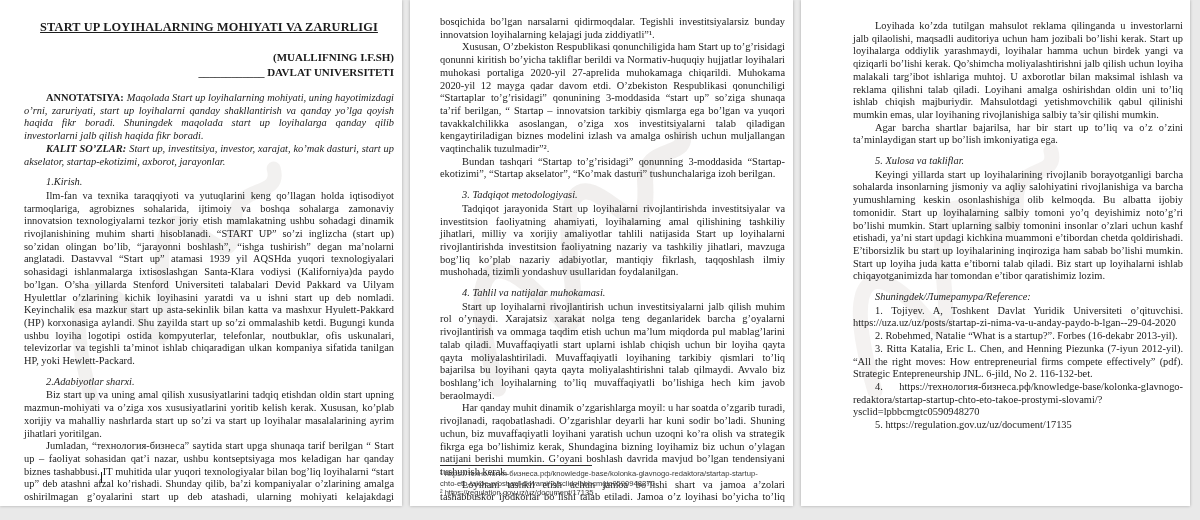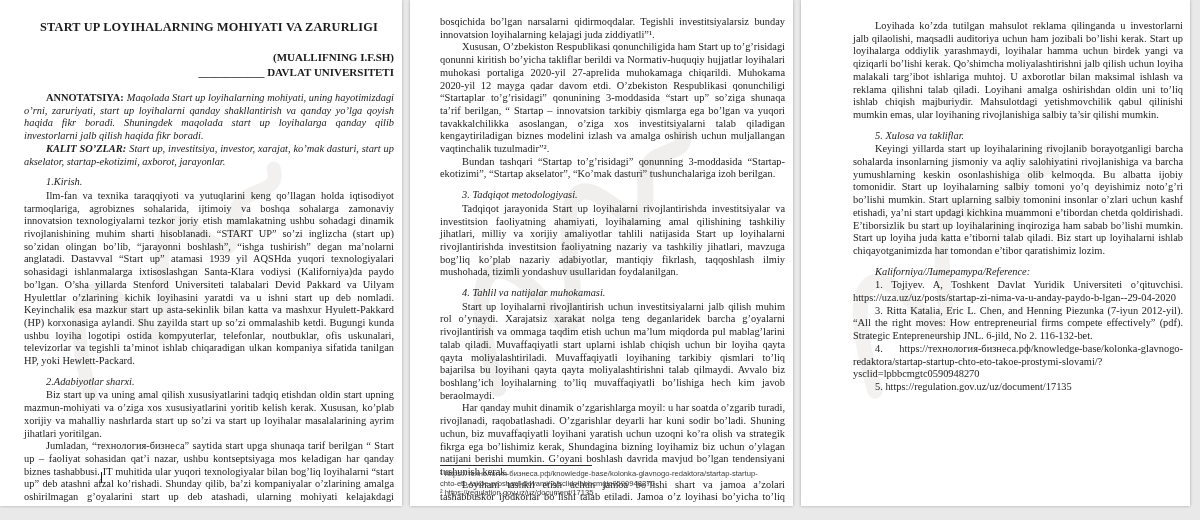--- a/index.html
+++ b/index.html
@@ -12,21 +12,21 @@
   .page1{ left:0;   width:402px; padding:20px 8px 0 24px; }
   .page2{ left:410px; width:383px; padding:16px 8px 0 30px; }
   .page3{ left:801px; width:389px; padding:20px 7px 0 52px; }
   .content{ font-family:"Liberation Serif","DejaVu Serif",serif;
             font-size:10.4px; line-height:12.7px; color:var(--ink);
             text-align:justify; position:relative; z-index:2; }
   p{ margin:0; }
   .ind{ text-indent:22px; }
   .h{ font-weight:400; font-style:italic; margin-top:8px; margin-bottom:1px; }
   .title{ text-align:center; font-weight:700; font-size:12.3px; line-height:15px;
-          margin-bottom:15px; letter-spacing:.2px; }
+          margin-bottom:15px; letter-spacing:.2px;text-decoration:underline; }
   .byline{ text-align:right; font-weight:700; font-size:11px; line-height:14.5px; }
   .byline-wrap{ margin-bottom:13px; }
   .annot{ font-style:italic; }
   .annot .lbl{ font-style:normal; font-weight:700; padding-right:3px; }
   .kw{ font-style:italic; margin-bottom:4px; }
   .kw .lbl{ font-weight:700; padding-right:3px; }
   .fn-block{ position:absolute; left:30px; right:20px; bottom:8px; z-index:3; }
   .fn-rule{ width:152px; border-top:1px solid #2a2a2a; margin-bottom:3px; }
   .fn{ font-family:"Liberation Sans","DejaVu Sans",sans-serif; font-size:7.6px;
        line-height:9.6px; color:#3a3a3a; overflow-wrap:anywhere; text-align:left; }
@@ -81,23 +81,25 @@
       <p class="fn">² https://regulation.gov.uz/uz/document/17135</p>
     </div>
   </div>
 
   <div class="page page3">
     <svg class="wm" width="300" height="280" style="left:10px;top:130px;transform:rotate(-35deg);">
       <path d="M10,190 C50,70 88,78 94,160 C99,225 140,95 172,86 C205,76 192,178 235,115 C256,83 282,122 292,94" fill="none" stroke="#d2ccc7" stroke-width="15" stroke-linecap="round" opacity="0.45"></path>
     </svg>
     <div class="content">
       <p class="ind">Loyihada ko’zda tutilgan mahsulot reklama qilinganda u investorlarni jalb qilaolishi, maqsadli auditoriya uchun ham jozibali bo’lishi kerak. Start up loyihalarga oddiylik yarashmaydi, loyihalar hamma uchun birdek yangi va qiziqarli bo’lishi kerak. Qo’shimcha moliyalashtirishni jalb qilish uchun loyiha malakali targ’ibot ishlariga muhtoj. U axborotlar bilan maksimal ishlash va reklama qilishni talab qiladi. Loyihani amalga oshirishdan oldin uni to’liq ishlab chiqish majburiydir. Mahsulotdagi yetishmovchilik qabul qilinishi mumkin emas, ular loyihaning rivojlanishiga salbiy ta’sir qilishi mumkin.</p>
+      <p class="ind">Agar barcha shartlar bajarilsa, har bir start up to’liq va o’z o’zini ta’minlaydigan start up bo’lish imkoniyatiga ega.</p>
       <p class="h ind">5. Xulosa va takliflar.</p>
       <p class="ind">Keyingi yillarda start up loyihalarining rivojlanib borayotganligi barcha sohalarda insonlarning jismoniy va aqliy salohiyatini rivojlanishiga va barcha yumushlarning keskin osonlashishiga olib kelmoqda. Bu albatta ijobiy tomonidir. Start up loyihalarning salbiy tomoni yo’q deyishimiz noto’g’ri bo’lishi mumkin. Start uplarning salbiy tomonini insonlar o’zlari uchun kashf etishadi, ya’ni start updagi kichkina muammoni e’tibordan chetda qoldirishadi. E’tiborsizlik bu start up loyihalarining inqiroziga ham sabab bo’lishi mumkin. Start up loyiha juda katta e’tiborni talab qiladi. Biz start up loyihalarni ishlab chiqayotganimizda har tomondan e’tibor qaratishimiz lozim.</p>
-      <p class="h ind">Kaliforniya/Литература/Reference:</p>
+      <p class="h ind">Shuningdek/Литература/Reference:</p>
       <p class="ref">1. Tojiyev. A, Toshkent Davlat Yuridik Universiteti o’qituvchisi. https://uza.uz/uz/posts/startap-zi-nima-va-u-anday-paydo-b-lgan--29-04-2020</p>
+      <p class="ref">2. Robehmed, Natalie “What is a startup?”. Forbes (16-dekabr 2013-yil).</p>
       <p class="ref">3. Ritta Katalia, Eric L. Chen, and Henning Piezunka (7-iyun 2012-yil). “All the right moves: How entrepreneurial firms compete effectively” (pdf). Strategic Entepreneurship JNL. 6-jild, No 2. 116-132-bet.</p>
       <p class="ref">4. https://технология-бизнеса.рф/knowledge-base/kolonka-glavnogo-redaktora/startap-startup-chto-eto-takoe-prostymi-slovami/?ysclid=lpbbcmgtc0590948270</p>
       <p class="ref">5. https://regulation.gov.uz/uz/document/17135</p>
     </div>
   </div>
 
 </div>
 
 </body></html>

